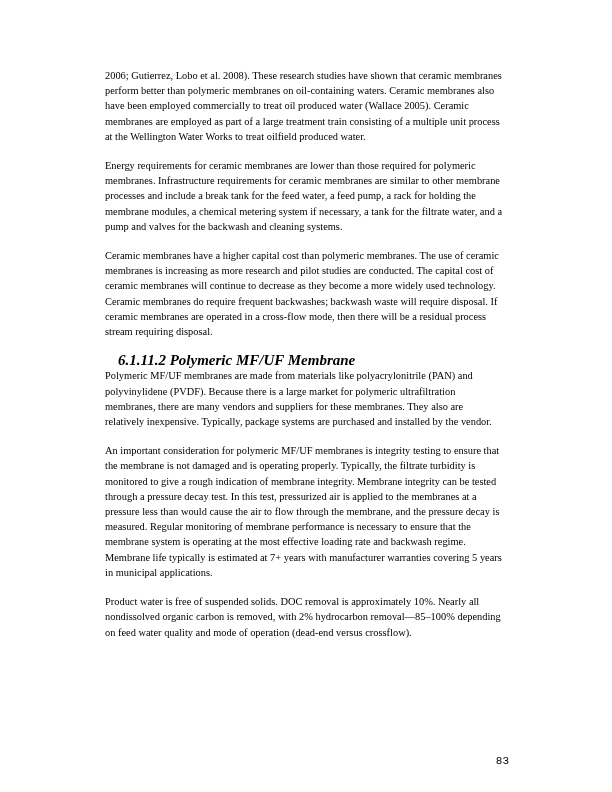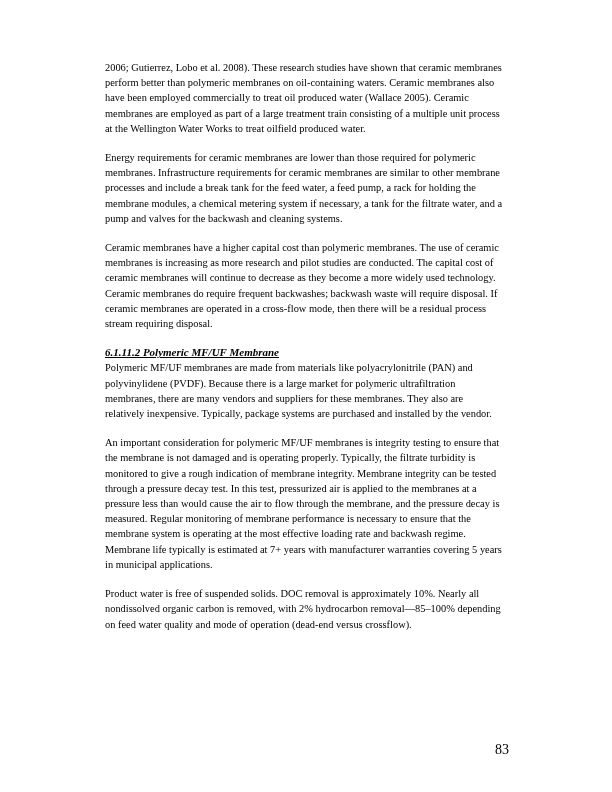--- a/index.html
+++ b/index.html
@@ -13,51 +13,50 @@
     height: 792px;
     background: #ffffff;
     font-family: "Liberation Serif", "DejaVu Serif", serif;
     color: #000000;
     box-sizing: border-box;
     overflow: hidden;
   }
   .content {
     position: absolute;
     left: 105px;
-    top: 60px;
+    top: 68px;
     width: 404px;
   }
   p.para {
     margin: 0 0 14px 0;
     font-size: 10.4px;
     line-height: 15.2px;
     text-align: left;
     white-space: normal;
   }
   h2.heading {
-    margin: 0 0 0 0;
-    font-size: 11px;
+    margin: 0 0 0 13px;
+    font-size: 15px;
     line-height: 15.2px;
     font-weight: bold;
     font-style: italic;
-    text-decoration: underline;
   }
   .heading-block {
     margin-bottom: 0;
   }
   p.para-after-heading {
     margin: 0 12px 14px 0;
   }
   .page-number {
     position: absolute;
     right: 103px;
-    bottom: 35px;
-    font-size: 14px;
+    bottom: 24px;
+    font-size: 11px;
     line-height: 14px;
-    font-family: Liberation Serif, serif;
+    font-family: Liberation Mono, monospace;
   }
 </style>
 </head>
 <body>
 
 <div class="page">
   <div class="content">
 
     <p class="para">2006; Gutierrez, Lobo et al. 2008).  These research studies have shown that ceramic membranes perform better than polymeric membranes on oil-containing waters.  Ceramic membranes also have been employed commercially to treat oil produced water (Wallace 2005).  Ceramic membranes are employed as part of a large treatment train consisting of a multiple unit process at the Wellington Water Works to treat oilfield produced water.</p>
     <p class="para">Energy requirements for ceramic membranes are lower than those required for polymeric membranes.  Infrastructure requirements for ceramic membranes are similar to other membrane processes and include a break tank for the feed water, a feed pump, a rack for holding the membrane modules, a chemical metering system if necessary, a tank for the filtrate water, and a pump and valves for the backwash and cleaning systems.</p>

